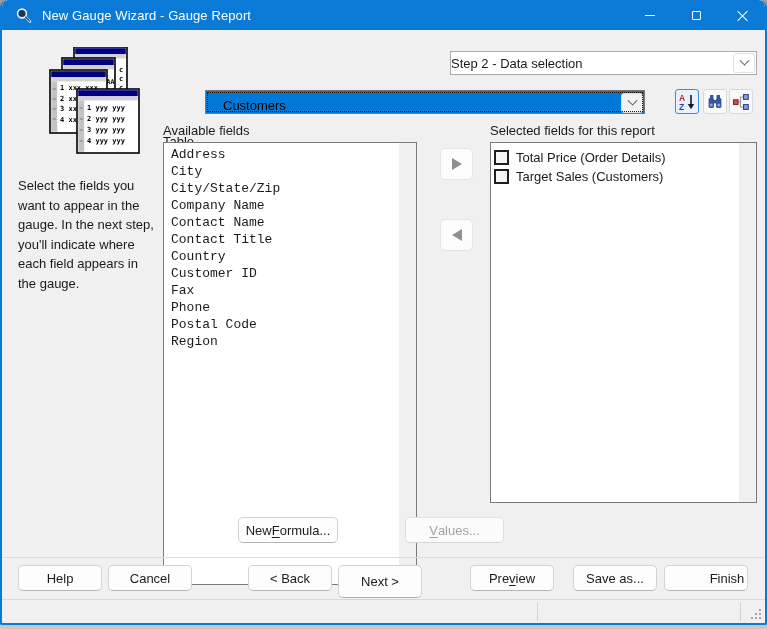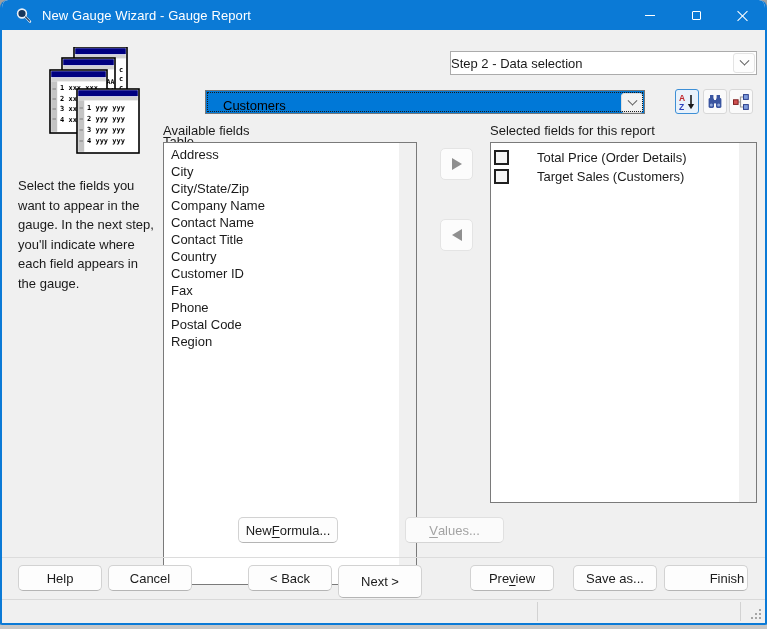--- a/index.html
+++ b/index.html
@@ -62,21 +62,21 @@
   .tb-btn {
     width: 24px; height: 25px; border-radius: 3px; background: #fafafa;
     border: 1px solid #d8d8d8; display: flex; align-items: center; justify-content: center;
   }
   .tb-btn.selected { border-color: #3d8fd6; background: #e9f2fb; }
   
   .listbox { background: #fff; border: 1px solid #7a7a7a; overflow: hidden; }
   .list-items { position: absolute; inset: 0 17px 0 0; padding-top: 3px; }
   .list-item { height: 17px; line-height: 17px; padding-left: 7px; font-size: 13px; white-space: nowrap; }
   .scroll-track { position: absolute; top: 0; right: 0; bottom: 0; width: 17px; background: #f0f0f0; }
-  .sel-item { height: 19px; display: flex; align-items: center; gap: 21px; }
+  .sel-item { height: 19px; display: flex; align-items: center; }
   .sel-checkbox {
     width: 15px; height: 15px; border: 2px solid #1f1f1f; background: #f5f5f5;
     margin: 0 7px 0 3px; flex: 0 0 auto;
   }
   .sel-label { font-size: 13px; white-space: nowrap; }
   
   .btn {
     background: #fdfdfd; border: 1px solid #d2d2d2; border-bottom-color: #b5b5b5;
     border-radius: 5px; font-size: 13px; color: #1b1b1b;
     display: flex; align-items: center; justify-content: center;
@@ -224,21 +224,21 @@
         <polyline points="8.5,9 8.5,14 11.5,14" fill="none" stroke="#9a9a9a" stroke-width="1.2"></polyline>
         <rect x="1.5" y="6.8" width="4.6" height="4.6" fill="#d05050" stroke="#7e1f1f" stroke-width="1"></rect>
         <rect x="11.5" y="1.6" width="4.8" height="4.8" fill="#7f9cdc" stroke="#2b3f8c" stroke-width="1"></rect>
         <rect x="11.5" y="11.6" width="4.8" height="4.8" fill="#7f9cdc" stroke="#2b3f8c" stroke-width="1"></rect>
       </svg>
     </div>
 
     <div class="abs field-label" style="left:161px; top:93px;">Available fields</div>
     <div class="abs field-label" style="left:488px; top:93px;">Selected fields for this report</div>
 
-    <div class="listbox abs" style="left:161px; top:112px; width:254px; height:443px;">
+    <div class="listbox abs" style="left:161px; top:112px; width:254px; height:443px;font-family:Liberation Mono, monospace;">
       <div class="list-items">
 
           <div class="list-item">Address</div>
 
           <div class="list-item">City</div>
 
           <div class="list-item">City/State/Zip</div>
 
           <div class="list-item">Company Name</div>
 

